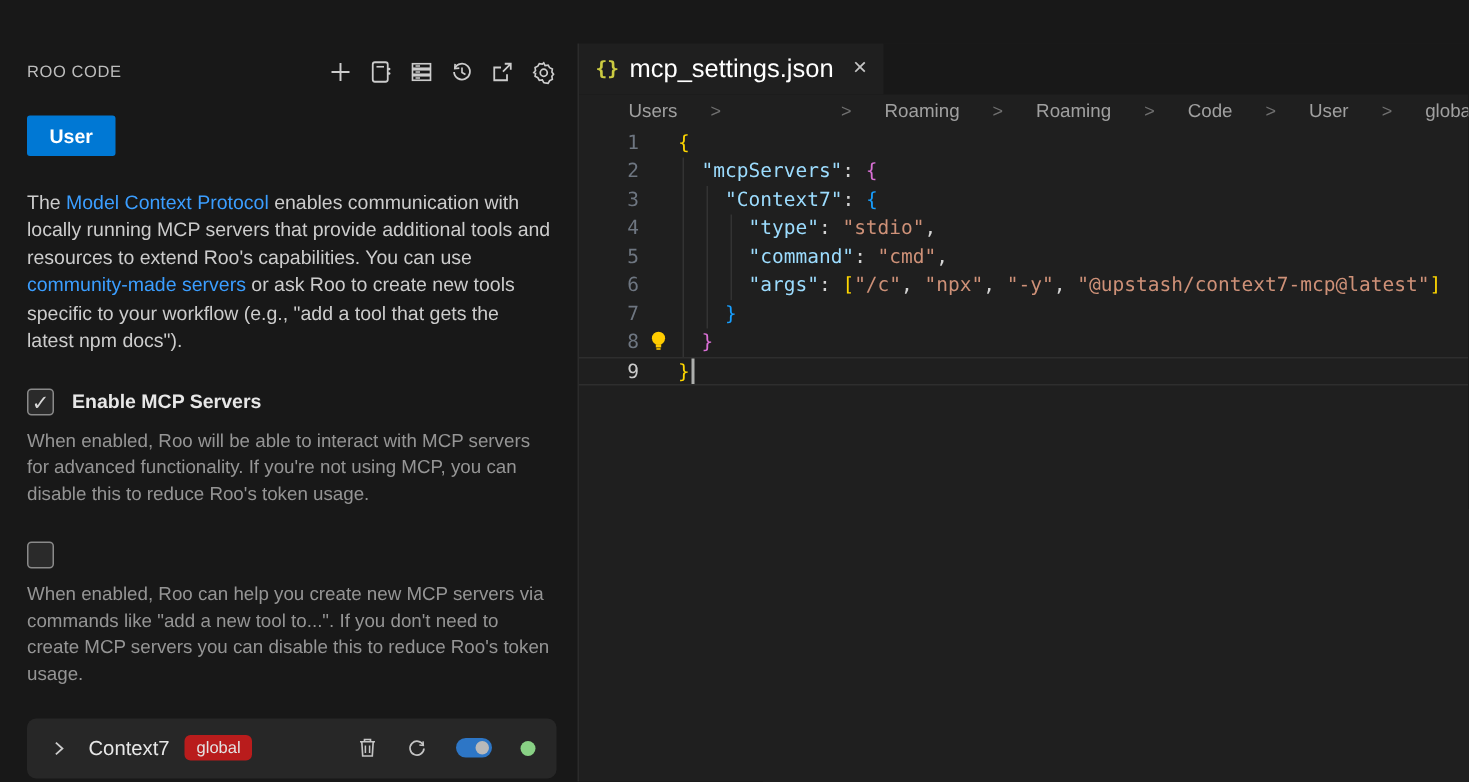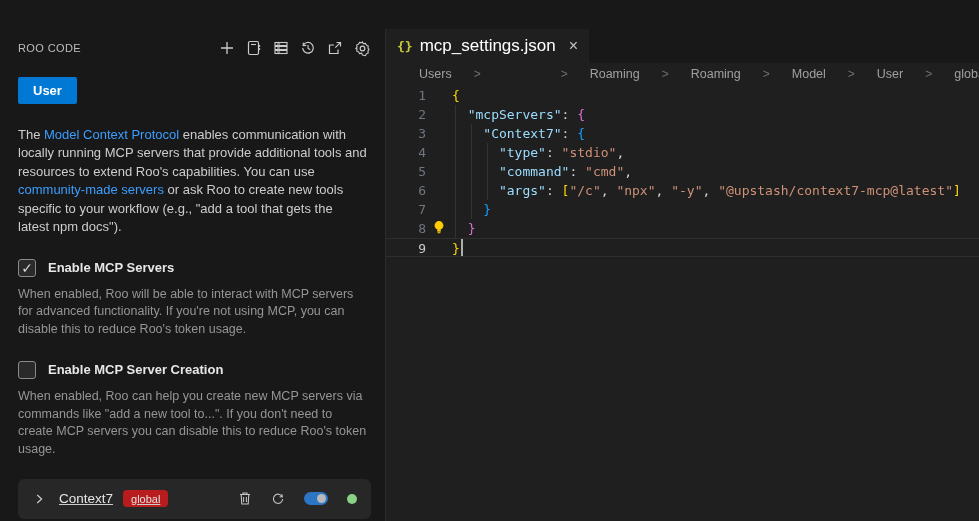--- a/index.html
+++ b/index.html
@@ -30,21 +30,21 @@
   .check-row { display:flex; align-items:center; gap:12px; padding:22px 18px 0 18px; }
   .checkbox { width:18px; height:18px; border:1px solid #8a8a8a; border-radius:3px;
               background:#2a2a2a; display:flex; align-items:center; justify-content:center;
               cursor:pointer; flex:none; }
   .checkbox .check { display:none; color:#d7d7d7; font-size:14px; line-height:1; }
   .checkbox.checked .check { display:block; }
   .check-label { font-size:13px; font-weight:bold; color:#e7e7e7; }
   .check-desc { padding:9px 18px 0 18px; font-size:12.5px; line-height:1.42; color:#959595; }
 
   .server-row { margin:20px 14px 0 18px; height:40px; background:#272727; border-radius:6px;
-                display:flex; align-items:center; padding:0 14px;text-decoration:underline; }
+                display:flex; align-items:center; padding:0 14px; }
   .chev { color:#cccccc; display:flex; cursor:pointer; }
   .server-name { margin-left:13px; font-size:13.5px; color:#e7e7e7; }
   .scope-badge { margin-left:10px; background:#b91c1c; color:#e3e3e3; font-size:11px;
                  padding:2.5px 8px; border-radius:4px; }
   .row-right { margin-left:auto; display:flex; align-items:center; gap:19px; }
   .tool-ic { color:#c5c5c5; cursor:pointer; display:flex; }
   .toggle { width:24px; height:13px; border-radius:7px; background:#4a4a4a; position:relative; cursor:pointer; }
   .toggle .knob { position:absolute; top:2px; left:2px; width:9px; height:9px; border-radius:50%; background:#b9b9b9; }
   .toggle.on { background:#2d76c6; }
   .toggle.on .knob { left:auto; right:2px; }
@@ -148,21 +148,20 @@
     <div class="check-row">
       <span class="checkbox checked">
           <span class="check">✓</span>
         </span>
       <span class="check-label">Enable MCP Servers</span>
     </div>
     <div class="check-desc">When enabled, Roo will be able to interact with MCP servers for advanced functionality. If you're not using MCP, you can disable this to reduce Roo's token usage.</div>
 
     <div class="check-row">
       <span class="checkbox"></span>
-      <span class="check-label">Enable MCP Server Creation</span>
     </div>
     <div class="check-desc">When enabled, Roo can help you create new MCP servers via commands like "add a new tool to...". If you don't need to create MCP servers you can disable this to reduce Roo's token usage.</div>
 
     <div class="server-row">
       <span class="chev">
         <svg width="14" height="14" viewBox="0 0 16 16">
             <path d="M6 3.5 L11 8 L6 12.5" stroke="#cccccc" stroke-width="1.4" fill="none"></path>
           </svg>
       </span>
       <span class="server-name">Context7</span>
@@ -212,21 +211,21 @@
 
     <div class="breadcrumbs">
         <span class="crumb">Users</span>
         <span class="crumb-sep">&gt;</span>
         <span class="crumb empty"></span>
         <span class="crumb-sep">&gt;</span>
         <span class="crumb">Roaming</span>
         <span class="crumb-sep">&gt;</span>
         <span class="crumb">Roaming</span>
         <span class="crumb-sep">&gt;</span>
-        <span class="crumb">Model</span>
+        <span class="crumb">Code</span>
         <span class="crumb-sep">&gt;</span>
         <span class="crumb">User</span>
         <span class="crumb-sep">&gt;</span>
         <span class="crumb">globalStorage</span>
         <span class="crumb-sep">&gt;</span>
         <span class="crumb">rooveterinaryinc.roo-cli</span>
       </div>
 
     <div class="code-area">
       <div class="indent-guide" style="left:69px; top:20px;  height:133px;"></div>

